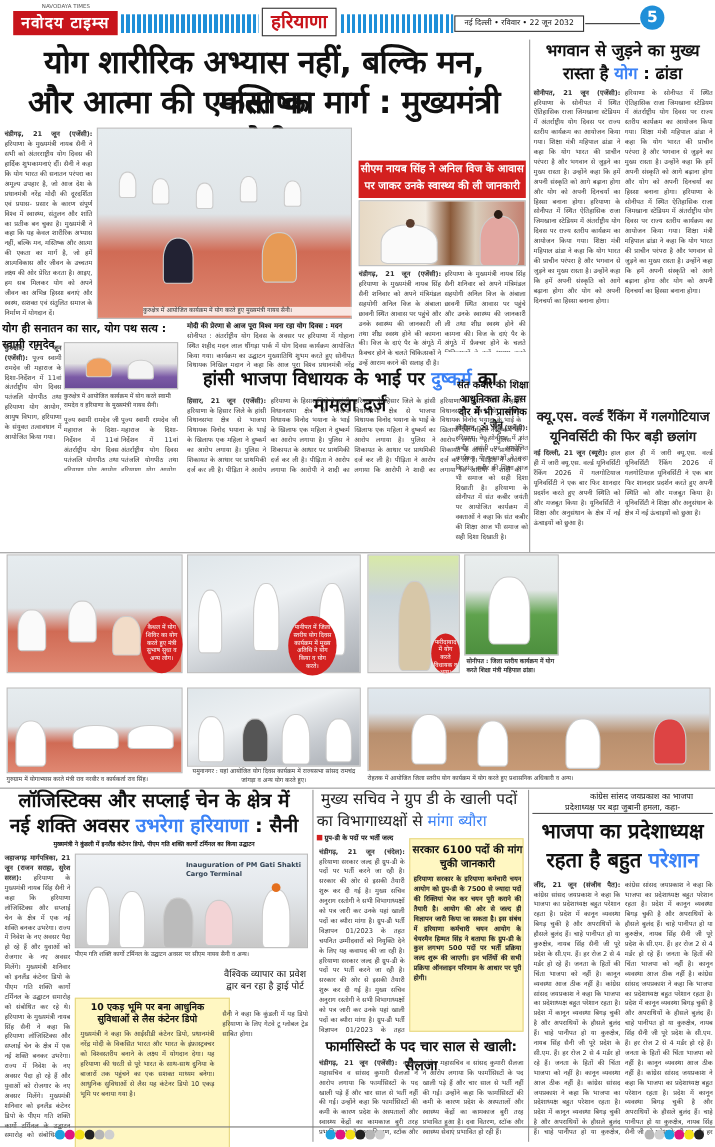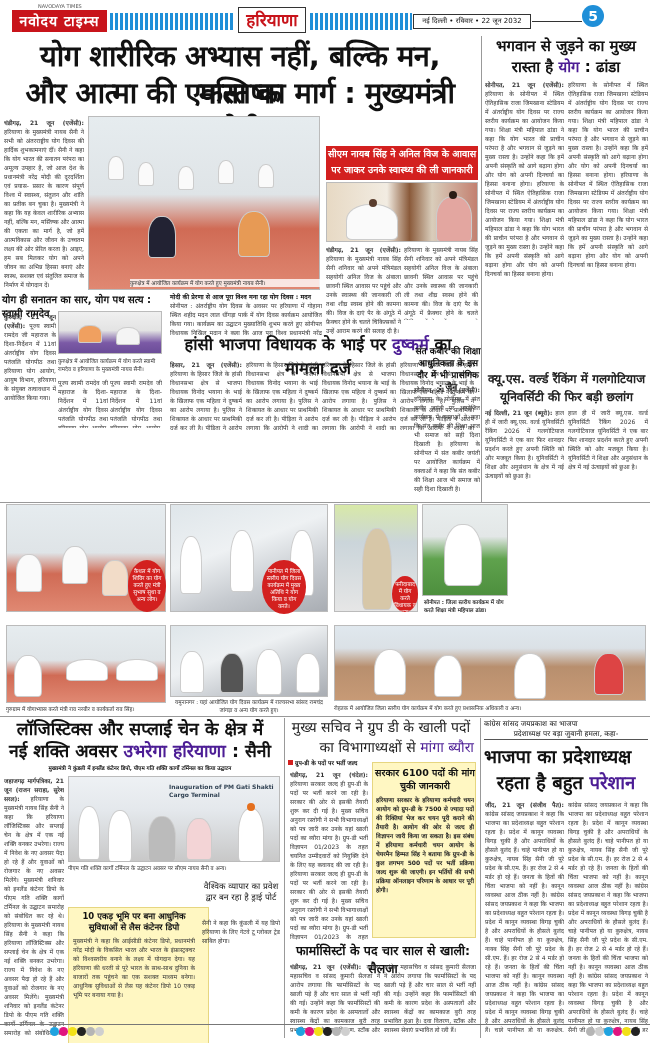--- a/index.html
+++ b/index.html
@@ -10,21 +10,21 @@
 .logo-small{left:38px;top:3px;font-size:5px;color:#555}
 .stripes{top:13px;height:17px;background:repeating-linear-gradient(90deg,#1f8fd8 0 3px,#fff 3px 5px)}
 .section-tab{left:238px;top:7px;width:68px;height:26px;border:1px solid #333;background:#fff;text-align:center;font-weight:bold;color:#c8141b;font-size:17px;line-height:24px}
 .dateline{left:413px;top:14px;width:118px;height:15px;border:1px solid #333;font-size:7px;line-height:13px;text-align:center;background:#fff}
 .pageno{left:582px;top:5px;width:22px;height:22px;border-radius:50%;background:#1f8fd8;color:#fff;font-weight:bold;font-size:14px;line-height:22px;text-align:center}
 .hline{height:1px;background:#999}
 .vline{width:1px;background:#999}
 .h1{font-weight:bold;font-size:29px;line-height:37px;text-align:center;font-family:"DejaVu Sans",sans-serif;letter-spacing:-0.5px}
 .h2{font-weight:bold;font-size:17px;line-height:20px;text-align:center}
 .h3{font-weight:bold;font-size:11px;line-height:14px}
-.red{color:#4c1d95}
+.red{color:#3b82f6}
 .txt{font-size:6px;line-height:9px;color:#333;text-align:justify;overflow:hidden}
 .photo{background:linear-gradient(135deg,#cfd6dc,#e9dcc8 45%,#c9a28a 70%,#b57a5c);border:1px solid #bbb;overflow:hidden}
 .photo.gray{background:linear-gradient(160deg,#dfe6ea,#eef1f3 40%,#c7cbd0 70%,#a9adb3)}
 .photo.floor{background:linear-gradient(180deg,#e6ecef 0,#dfe4e7 45%,#d06b55 65%,#e08872 100%)}
 .photo.green{background:linear-gradient(180deg,#e9eeee 0,#e3e7e7 35%,#5fa24d 60%,#4d8f3e 100%)}
 .photo.room{background:linear-gradient(90deg,#e7d9c4 0,#f2ece2 40%,#8a5a3a 55%,#d9cdbb 70%,#c38070 100%)}
 .figure{position:absolute;border-radius:45% 45% 10% 10%;background:#fafafa;box-shadow:0 0 0 1px #ccc}
 .head{position:absolute;width:8px;height:8px;border-radius:50%;background:#5a3d2e}
 .badge{position:absolute;border-radius:50%;background:#d3201f;color:#fff;font-size:5.5px;line-height:7px;text-align:center;padding:8px 4px;overflow:hidden}
 .caption{font-size:5.5px;line-height:8px;color:#333}
@@ -213,21 +213,21 @@
   <div class="abs txt" style="left:4px;top:28px;width:122px;height:128px">मुख्यमंत्री ने कहा कि आईसीडी कंटेनर डिपो, प्रधानमंत्री नरेंद्र मोदी के विकसित भारत और भारत के इंफ्रास्ट्रक्चर को विश्वस्तरीय बनाने के लक्ष्य में योगदान देगा। यह हरियाणा की धरती से पूरे भारत के साथ-साथ दुनिया के बाजारों तक पहुंचने का एक सशक्त माध्यम बनेगा। आधुनिक सुविधाओं से लैस यह कंटेनर डिपो 10 एकड़ भूमि पर बनाया गया है।</div>
 </div>
 <div class="abs" style="left:202px;top:878px;width:78px;height:160px">
   <div class="abs" style="left:0;top:3px;width:78px;font-weight:normal;font-size:8.5px;line-height:11px;text-align:center">वैश्विक व्यापार का प्रवेश द्वार बन रहा है ड्राई पोर्ट</div>
   <div class="abs txt" style="left:0;top:40px;width:78px;height:118px">सैनी ने कहा कि कुंडली में यह डिपो हरियाणा के लिए गेटवे टू ग्लोबल ट्रेड साबित होगा।</div>
 </div>
 
 <div class="abs vline" style="left:284px;top:718px;height:320px"></div>
 
 <div class="abs" style="left:288px;top:717px;width:186px;font-size:14px;line-height:20px;text-align:center;color:#222">मुख्य सचिव ने ग्रुप डी के खाली पदों</div>
-<div class="abs" style="left:288px;top:737px;width:186px;font-size:14px;line-height:20px;text-align:right;color:#222">
+<div class="abs" style="left:288px;top:737px;width:186px;font-size:14px;line-height:20px;text-align:left;color:#222">
   <span>का विभागाध्यक्षों से </span><span class="red">मांगा ब्यौरा</span>
 </div>
 <div class="abs" style="left:288px;top:759px;width:80px;font-size:6px;line-height:8px;font-weight:bold">
   <span style="display:inline-block;width:5px;height:5px;background:#d3201f;margin-right:2px"></span><span>ग्रुप-डी के पदों पर भर्ती जल्द</span>
 </div>
 <div class="abs txt" style="left:290px;top:770px;width:78px;height:170px">
   <span style="font-weight:bold">चंडीगढ़, 21 जून (चंदेल):</span>
   <span>हरियाणा सरकार जल्द ही ग्रुप-डी के पदों पर भर्ती करने जा रही है। सरकार की ओर से इसकी तैयारी शुरू कर दी गई है। मुख्य सचिव अनुराग रस्तोगी ने सभी विभागाध्यक्षों को पत्र जारी कर उनके यहां खाली पदों का ब्यौरा मांगा है। ग्रुप-डी भर्ती विज्ञापन 01/2023 के तहत चयनित उम्मीदवारों को नियुक्ति देने के लिए यह कवायद की जा रही है।</span>
   <span>हरियाणा सरकार जल्द ही ग्रुप-डी के पदों पर भर्ती करने जा रही है। सरकार की ओर से इसकी तैयारी शुरू कर दी गई है। मुख्य सचिव अनुराग रस्तोगी ने सभी विभागाध्यक्षों को पत्र जारी कर उनके यहां खाली पदों का ब्यौरा मांगा है। ग्रुप-डी भर्ती विज्ञापन 01/2023 के तहत चयनित उम्मीदवारों को नियुक्ति देने के लिए यह कवायद की जा रही है।</span>
 </div>
@@ -238,23 +238,23 @@
 
 <div class="abs" style="left:288px;top:942px;width:190px;font-weight:bold;font-size:12.5px;line-height:18px;text-align:center">फार्मासिस्टों के पद चार साल से खाली: सैलजा</div>
 <div class="abs txt" style="left:290px;top:962px;width:90px;height:70px">
   <span style="font-weight:bold">चंडीगढ़, 21 जून (एजेंसी):</span>
   <span>कांग्रेस महासचिव व सांसद कुमारी सैलजा ने आरोप लगाया कि फार्मासिस्टों के पद खाली पड़े हैं और चार साल से भर्ती नहीं की गई। उन्होंने कहा कि फार्मासिस्टों की कमी के कारण प्रदेश के अस्पतालों और स्वास्थ्य केंद्रों का कामकाज बुरी तरह प्रभावित हुआ है। दवा वितरण, स्टॉक और स्वास्थ्य सेवाएं प्रभावित हो रही हैं।</span>
 </div>
 <div class="abs txt" style="left:384px;top:962px;width:92px;height:70px">कांग्रेस महासचिव व सांसद कुमारी सैलजा ने आरोप लगाया कि फार्मासिस्टों के पद खाली पड़े हैं और चार साल से भर्ती नहीं की गई। उन्होंने कहा कि फार्मासिस्टों की कमी के कारण प्रदेश के अस्पतालों और स्वास्थ्य केंद्रों का कामकाज बुरी तरह प्रभावित हुआ है। दवा वितरण, स्टॉक और स्वास्थ्य सेवाएं प्रभावित हो रही हैं।</div>
 
 <div class="abs vline" style="left:480px;top:718px;height:320px"></div>
 
-<div class="abs" style="left:484px;top:719px;width:164px;font-size:7.3px;line-height:10px;text-align:left">कांग्रेस सांसद जयप्रकाश का भाजपा</div>
+<div class="abs" style="left:466px;top:719px;width:164px;font-size:7.3px;line-height:10px;text-align:right">कांग्रेस सांसद जयप्रकाश का भाजपा</div>
 <div class="abs" style="left:484px;top:729px;width:164px;font-size:7.3px;line-height:10px;text-align:center;border-bottom:1px solid #555">प्रदेशाध्यक्ष पर बड़ा जुबानी हमला, कहा-</div>
-<div class="abs" style="left:484px;top:744px;width:164px;font-weight:bold;font-size:18.5px;line-height:26px;text-align:left">भाजपा का प्रदेशाध्यक्ष</div>
+<div class="abs" style="left:484px;top:744px;width:164px;font-weight:bold;font-size:18.5px;line-height:26px;text-align:center">भाजपा का प्रदेशाध्यक्ष</div>
 <div class="abs" style="left:484px;top:770px;width:164px;font-weight:bold;font-size:18.5px;line-height:26px;text-align:center">
   <span>रहता है बहुत </span><span class="red">परेशान</span>
 </div>
 <div class="abs txt" style="left:485px;top:800px;width:79px;height:232px">
   <span style="font-weight:bold">जींद, 21 जून (संजीव पैत):</span>
   <span>कांग्रेस सांसद जयप्रकाश ने कहा कि भाजपा का प्रदेशाध्यक्ष बहुत परेशान रहता है। प्रदेश में कानून व्यवस्था बिगड़ चुकी है और अपराधियों के हौसले बुलंद हैं। चाहे पानीपत हो या कुरुक्षेत्र, नायब सिंह सैनी जी पूरे प्रदेश के सी.एम. हैं। हर रोज 2 से 4 मर्डर हो रहे हैं। जनता के हितों की चिंता भाजपा को नहीं है। कानून व्यवस्था आज ठीक नहीं है।</span>
   <span>कांग्रेस सांसद जयप्रकाश ने कहा कि भाजपा का प्रदेशाध्यक्ष बहुत परेशान रहता है। प्रदेश में कानून व्यवस्था बिगड़ चुकी है और अपराधियों के हौसले बुलंद हैं। चाहे पानीपत हो या कुरुक्षेत्र, नायब सिंह सैनी जी पूरे प्रदेश के सी.एम. हैं। हर रोज 2 से 4 मर्डर हो रहे हैं। जनता के हितों की चिंता भाजपा को नहीं है। कानून व्यवस्था आज ठीक नहीं है।</span>
   <span>कांग्रेस सांसद जयप्रकाश ने कहा कि भाजपा का प्रदेशाध्यक्ष बहुत परेशान रहता है। प्रदेश में कानून व्यवस्था बिगड़ चुकी है और अपराधियों के हौसले बुलंद हैं। चाहे पानीपत हो या कुरुक्षेत्र, नायब सिंह सैनी जी पूरे प्रदेश के सी.एम. हैं। हर रोज 2 से 4 मर्डर हो रहे हैं। जनता के हितों की चिंता भाजपा को नहीं है। कानून व्यवस्था आज ठीक नहीं है।</span>
 </div>
 <div class="abs txt" style="left:568px;top:800px;width:80px;height:232px">

